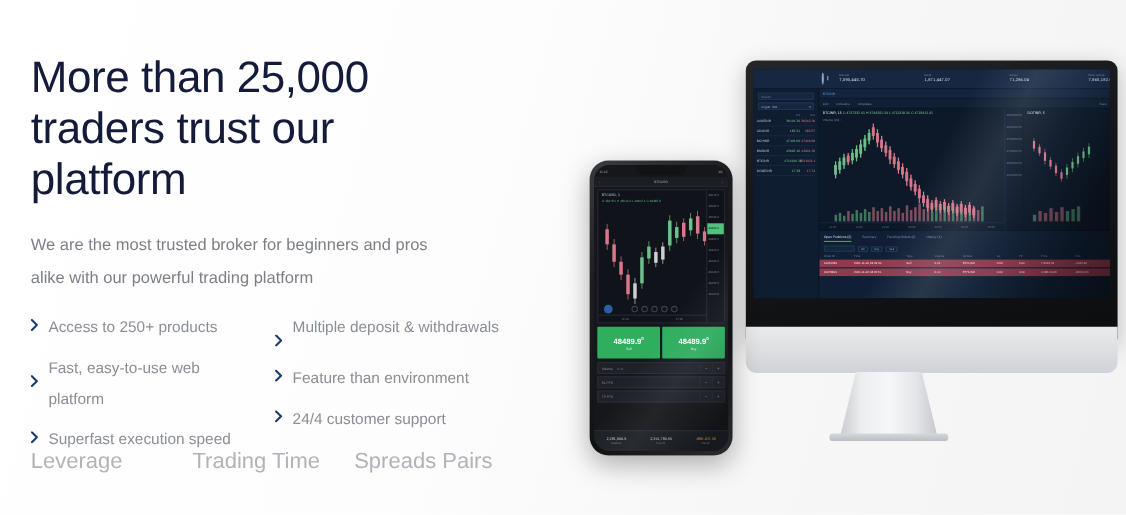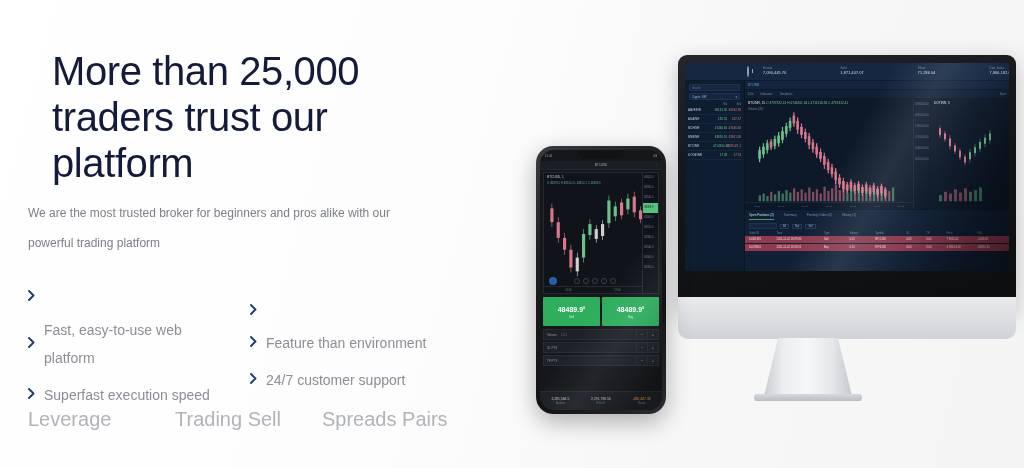--- a/index.html
+++ b/index.html
@@ -19,26 +19,25 @@
   
   .copy { position:absolute; left:28px; top:48px; width:480px; }
 
   .headline {
     font-size:40px;
     line-height:46px;
     font-weight:400;
     color:#141a3a;
     letter-spacing:-0.4px;
     max-width:340px;
-    margin-left:24px;
   }
 
   .subhead {
-    margin-top:12px;
-    font-size:12px;
+    margin-top:22px;
+    font-size:15px;
     line-height:30px;
     color:#7b7f86;
     max-width:370px;
     font-weight:400;
   }
 
   
   .features {
     position:absolute; left:28px; top:283px;
     width:460px;
@@ -343,20 +342,21 @@
   </div>
 
   <div class="features">
     <div class="fcol">
       <div class="fitem">
         <span class="chev">
           <svg width="7" height="11" viewBox="0 0 7 11">
               <path d="M1 1 L5.5 5.5 L1 10" stroke="#1c3d6e" stroke-width="1.9" fill="none" stroke-linecap="round" stroke-linejoin="round"></path>
             </svg>
         </span>
+        <span class="ftext">Access to 250+ products</span>
       </div>
       <div class="fitem">
         <span class="chev" style="margin-top:15px">
           <svg width="7" height="11" viewBox="0 0 7 11">
               <path d="M1 1 L5.5 5.5 L1 10" stroke="#1c3d6e" stroke-width="1.9" fill="none" stroke-linecap="round" stroke-linejoin="round"></path>
             </svg>
         </span>
         <span class="ftext">Fast, easy-to-use web platform</span>
       </div>
       <div class="fitem">
@@ -369,43 +369,44 @@
       </div>
     </div>
 
     <div class="fcol right">
       <div class="fitem">
         <span class="chev" style="margin-top:15px">
           <svg width="7" height="11" viewBox="0 0 7 11">
               <path d="M1 1 L5.5 5.5 L1 10" stroke="#1c3d6e" stroke-width="1.9" fill="none" stroke-linecap="round" stroke-linejoin="round"></path>
             </svg>
         </span>
+        <span class="ftext">Multiple deposit &amp; withdrawals</span>
       </div>
       <div class="fitem">
         <span class="chev">
           <svg width="7" height="11" viewBox="0 0 7 11">
               <path d="M1 1 L5.5 5.5 L1 10" stroke="#1c3d6e" stroke-width="1.9" fill="none" stroke-linecap="round" stroke-linejoin="round"></path>
             </svg>
         </span>
         <span class="ftext">Feature than environment</span>
       </div>
       <div class="fitem">
         <span class="chev">
           <svg width="7" height="11" viewBox="0 0 7 11">
               <path d="M1 1 L5.5 5.5 L1 10" stroke="#1c3d6e" stroke-width="1.9" fill="none" stroke-linecap="round" stroke-linejoin="round"></path>
             </svg>
         </span>
-        <span class="ftext">24/7 customer support</span>
+        <span class="ftext">24/4 customer support</span>
       </div>
     </div>
   </div>
 
   <div class="stats">
     <div class="stat s1">Leverage</div>
-    <div class="stat s2">Trading Sell</div>
+    <div class="stat s2">Trading Time</div>
     <div class="stat s3">Spreads Pairs</div>
   </div>
 
   <div class="scene">
 
     <div class="monitor">
       <div class="mon-bezel">
         <div class="mon-screen">
 
           <div class="m-topbar">

